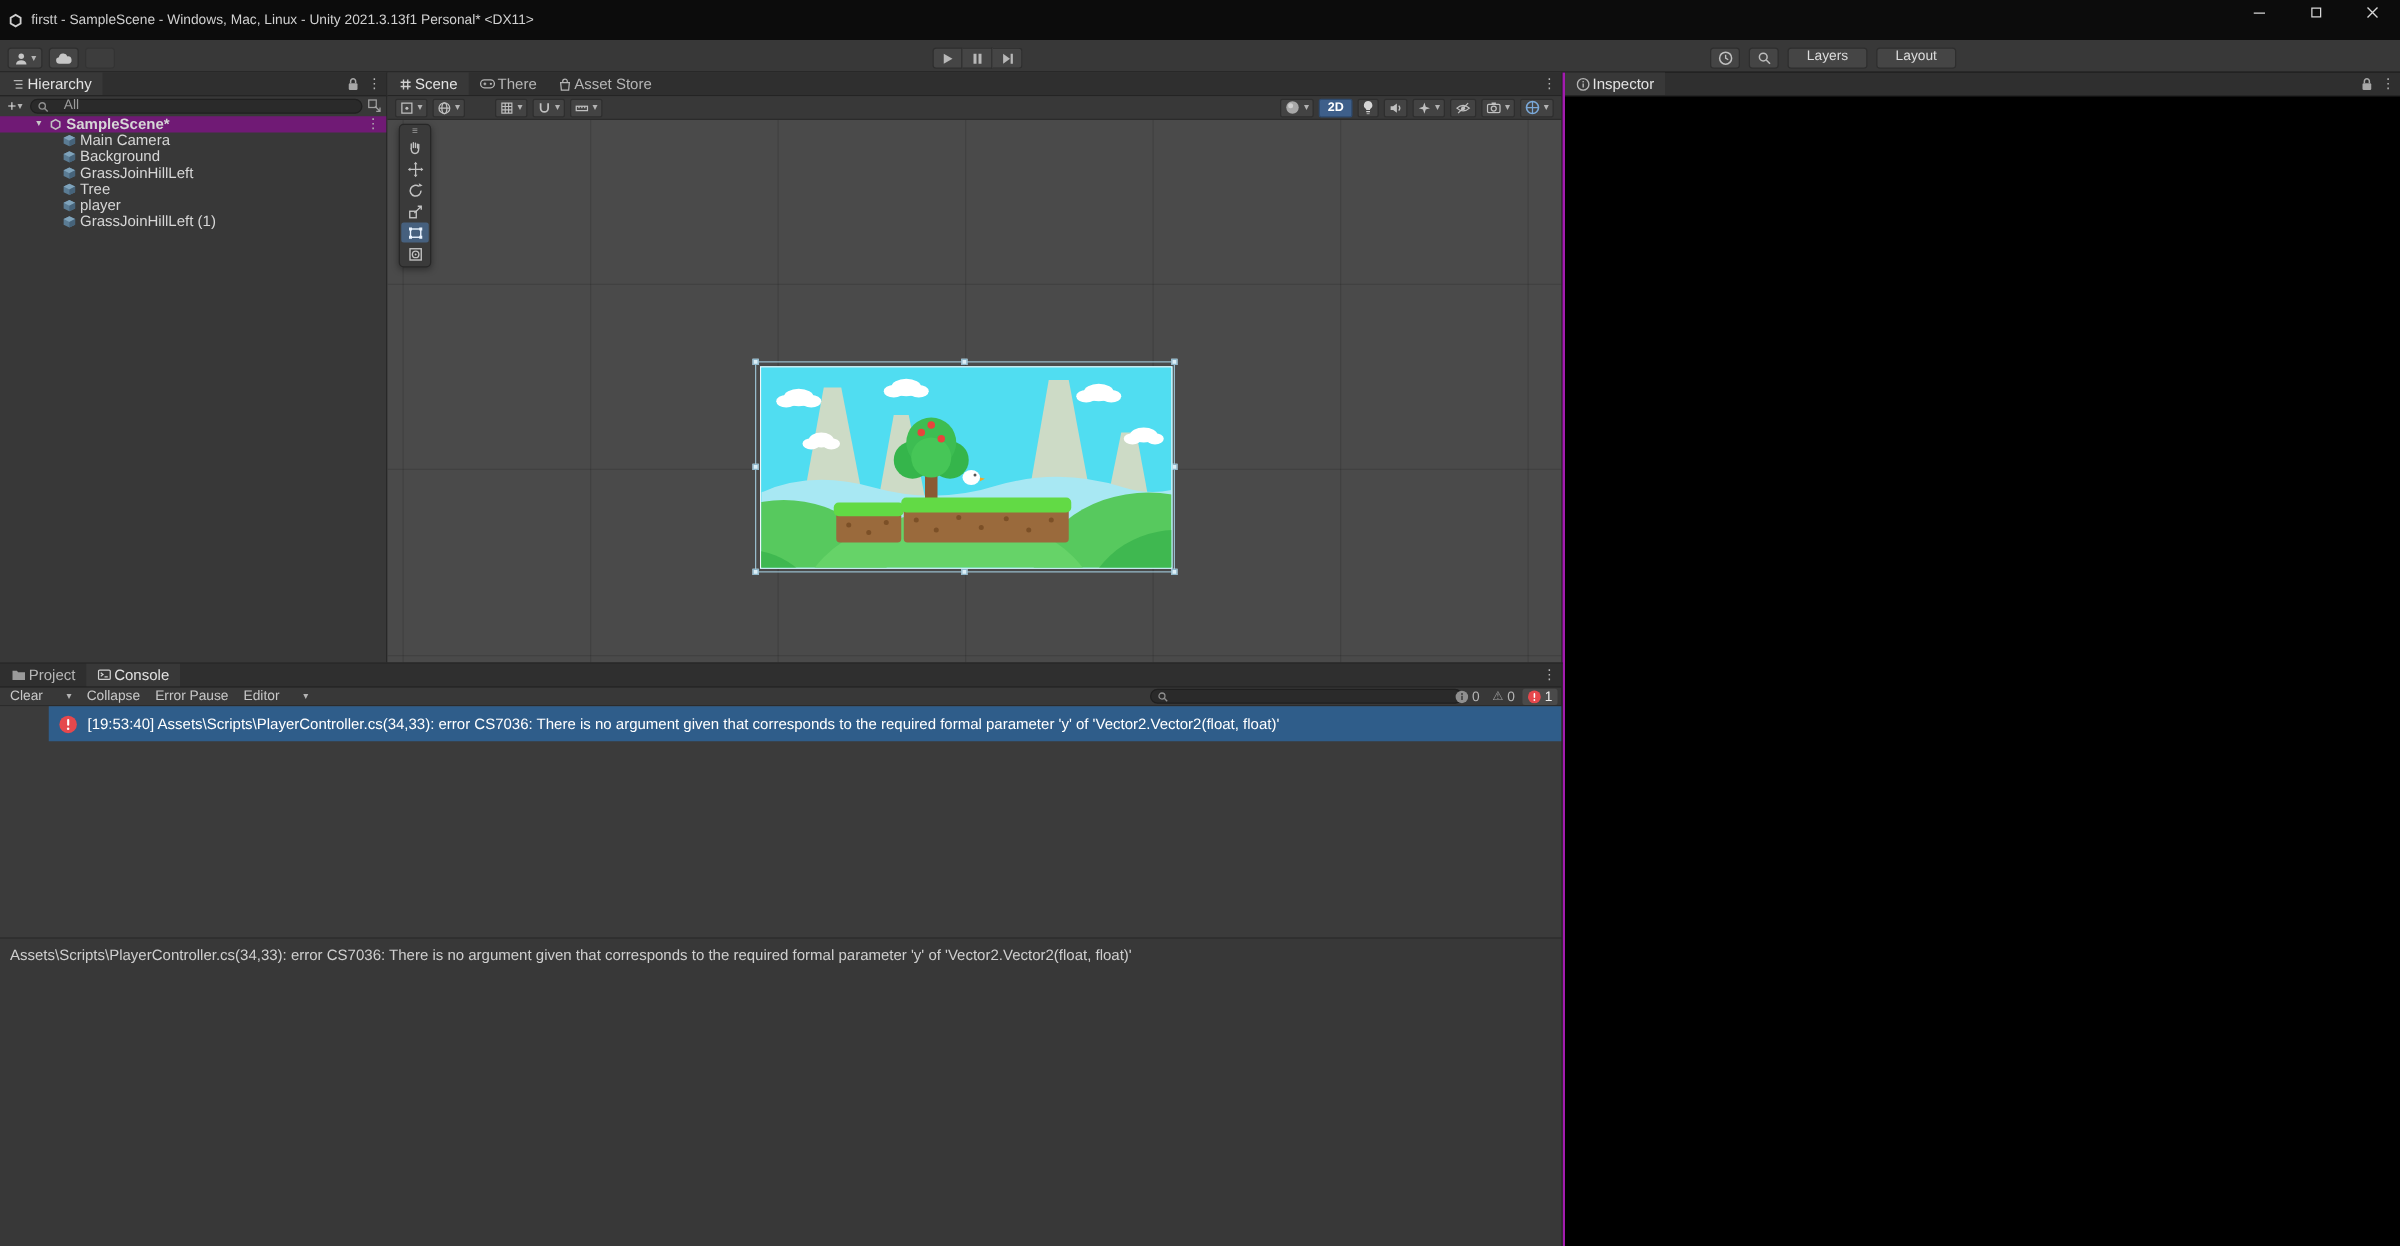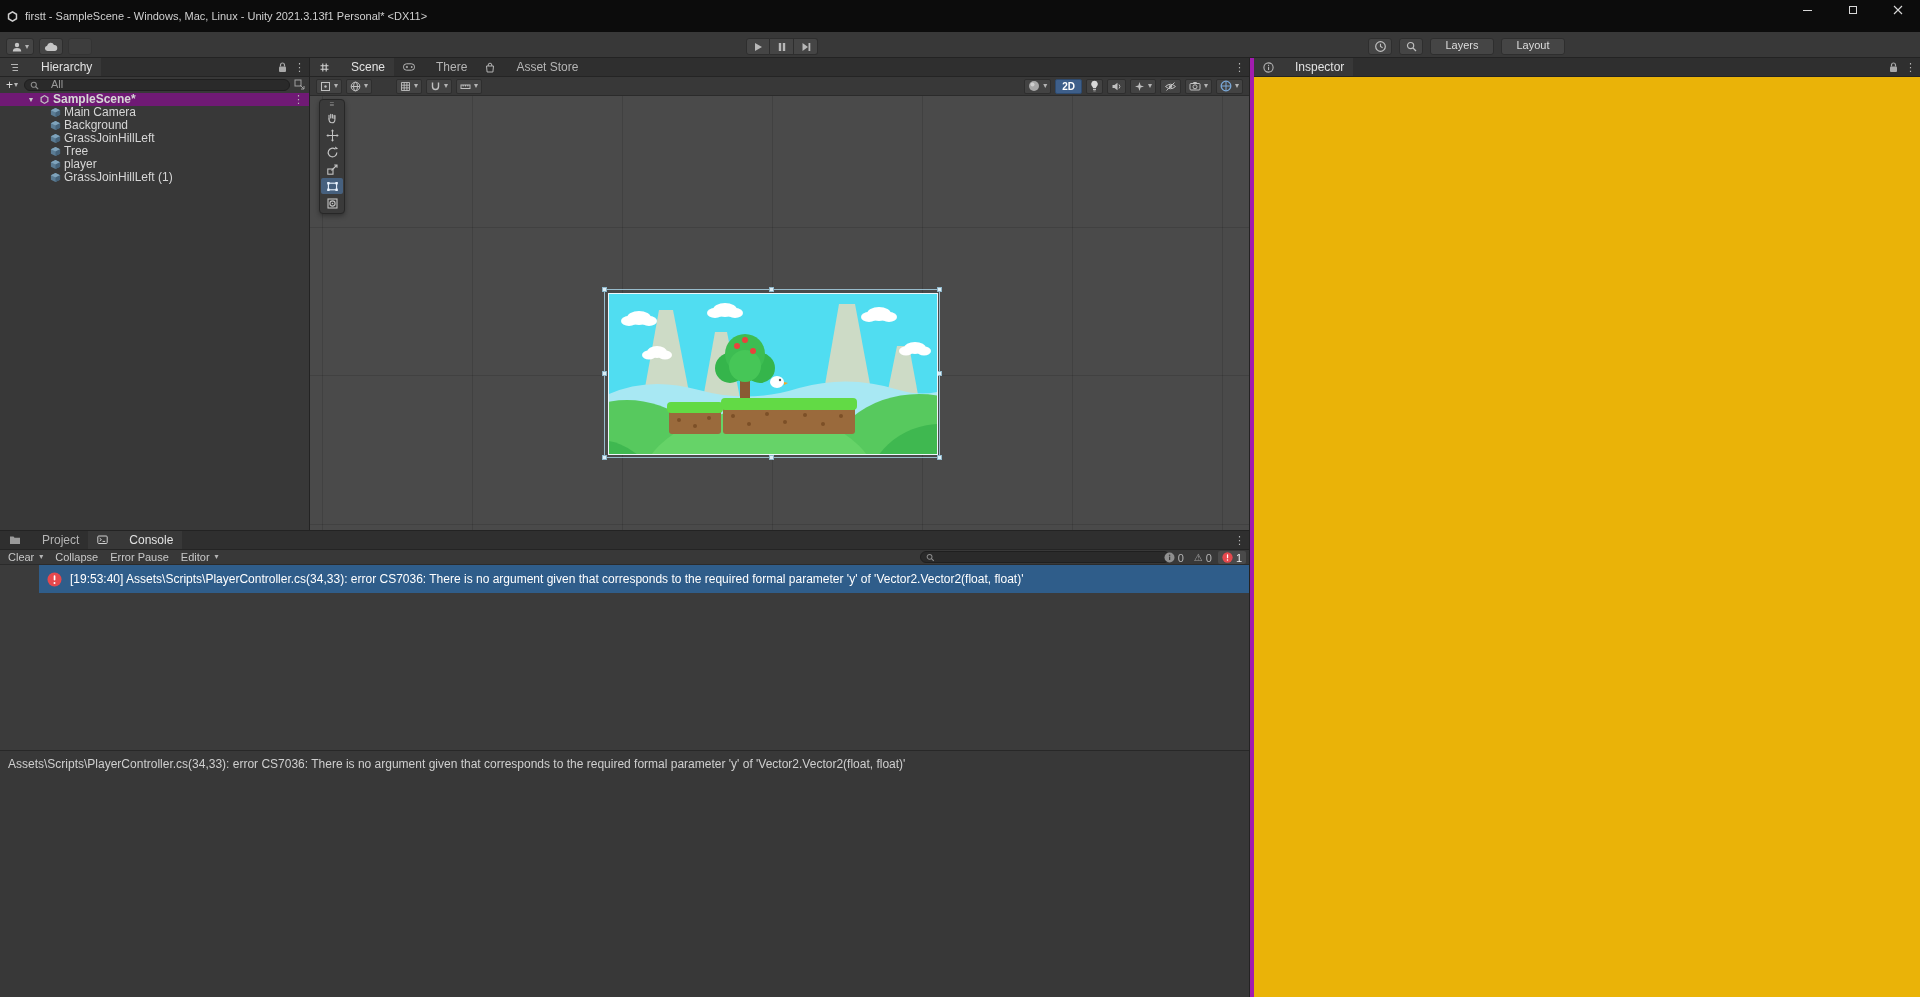--- a/index.html
+++ b/index.html
@@ -35,21 +35,21 @@
   .tb-center .tb-btn:last-child{border-radius:0 3px 3px 0;}
   .tb-select{height:17px;background:#454545;border:1px solid #2e2e2e;border-radius:3px;display:flex;
              align-items:center;padding:0 6px;gap:6px;font-size:11px;color:#ddd;width:64px;
              justify-content:space-between;box-sizing:border-box;flex-direction:column;}
   .caret{font-size:8px;color:#b4b4b4;line-height:1;}
   .disabled{opacity:.4;}
 
   
   .panel-tabs{position:absolute;top:0;left:0;right:0;height:18px;background:#2f2f2f;
               border-bottom:1px solid #242424;display:flex;align-items:stretch;}
-  .ptab{display:flex;align-items:center;gap:21px;padding:0 9px;font-size:12px;color:#b5b5b5;white-space:nowrap;}
+  .ptab{display:flex;align-items:center;gap:2px;padding:0 9px;font-size:12px;color:#b5b5b5;white-space:nowrap;}
   .ptab.active{background:#383838;color:#e2e2e2;}
   .panel-head-icons{position:absolute;right:4px;top:0;height:18px;display:flex;align-items:center;gap:7px;color:#aaa;}
   .kebab{font-size:11px;color:#b5b5b5;line-height:1;}
 
   
   .hierarchy{position:absolute;left:0;top:58px;width:310px;height:472px;background:#383838;
              border-right:1px solid #232323;box-sizing:border-box;}
   .hier-toolbar{position:absolute;top:19px;left:0;right:0;height:15px;display:flex;align-items:center;
                 padding:0 4px;gap:4px;box-sizing:border-box;}
   .plus-btn{display:flex;align-items:center;gap:1px;color:#ddd;font-size:12px;padding:0 2px;line-height:1;}
@@ -93,29 +93,29 @@
   .gizmo-rect{position:absolute;left:294px;top:193px;width:336px;height:169px;
               border:1px solid rgba(170,215,235,.8);box-sizing:border-box;}
   .handle{position:absolute;width:5px;height:5px;background:#ddeef6;border:1px solid #8fb8cc;box-sizing:border-box;}
   .h-tl{left:-3px;top:-3px;} .h-tm{left:calc(50% - 3px);top:-3px;} .h-tr{right:-3px;top:-3px;}
   .h-ml{left:-3px;top:calc(50% - 3px);} .h-mr{right:-3px;top:calc(50% - 3px);}
   .h-bl{left:-3px;bottom:-3px;} .h-bm{left:calc(50% - 3px);bottom:-3px;} .h-br{right:-3px;bottom:-3px;}
   .camera-frame{position:absolute;left:298px;top:197px;width:330px;height:162px;border:1px solid #eef7fb;
                 box-sizing:border-box;background:#50ddf1;}
 
   
-  .inspector{position:absolute;left:1250px;top:58px;width:670px;height:939px;background:#eab308;
-             border-left:4px solid #a21caf;box-sizing:border-box;}
+  .inspector{position:absolute;left:1250px;top:58px;width:670px;height:939px;background:#000000;
+             border-left:2px solid #a21caf;box-sizing:border-box;}
 
   
   .bottom{position:absolute;left:0;top:530px;width:1250px;height:467px;background:#383838;
           border-top:1px solid #232323;border-right:1px solid #232323;box-sizing:border-box;}
   .console-toolbar{position:absolute;top:19px;left:0;right:0;height:15px;border-bottom:1px solid #2b2b2b;
                    display:flex;align-items:center;padding:0 2px;font-size:11px;color:#c8c8c8;box-sizing:border-box;}
-  .cbtn{display:flex;align-items:center;gap:5px;padding:0 6px;height:15px;line-height:15px;white-space:nowrap;}
+  .cbtn{display:flex;align-items:center;gap:19px;padding:0 6px;height:15px;line-height:15px;white-space:nowrap;}
   .console-search{position:absolute;left:920px;top:1px;width:250px;height:12px;background:#2a2a2a;
                   border:1px solid #1f1f1f;border-radius:7px;display:flex;align-items:center;padding:0 5px;
                   gap:4px;box-sizing:border-box;}
   .console-search input{background:transparent;border:none;outline:none;color:#ccc;font-size:11px;width:100%;padding:0;
                         font-family:inherit;}
   .console-badges{position:absolute;right:3px;top:1px;height:13px;display:flex;align-items:center;gap:2px;}
   .badge{display:flex;align-items:center;gap:3px;padding:0 4px;height:13px;border-radius:2px;color:#b5b5b5;font-size:11px;}
   .badge.error{background:#4a4a4a;color:#ececec;}
   .warn-glyph{font-size:10px;color:#9f9f9f;line-height:1;}
 

